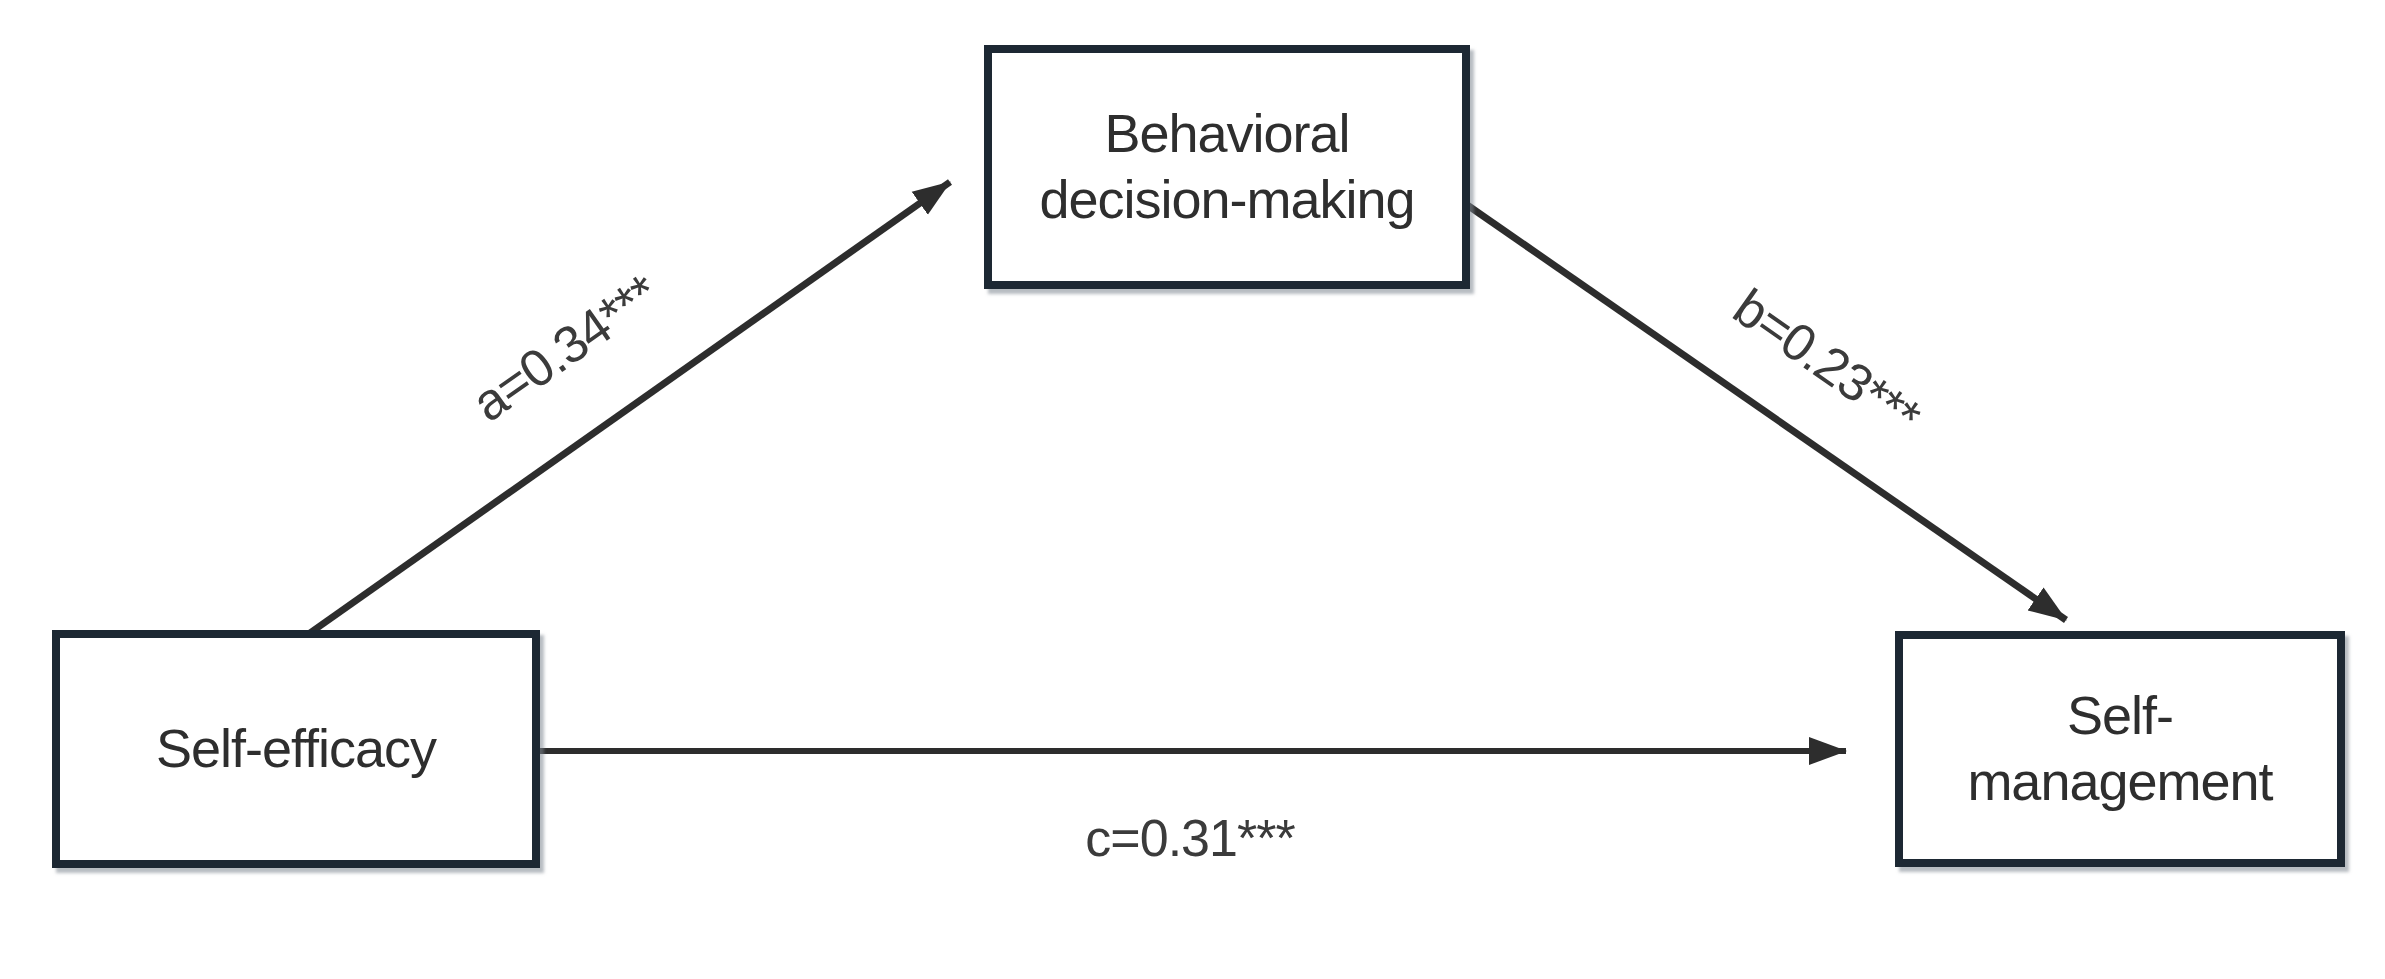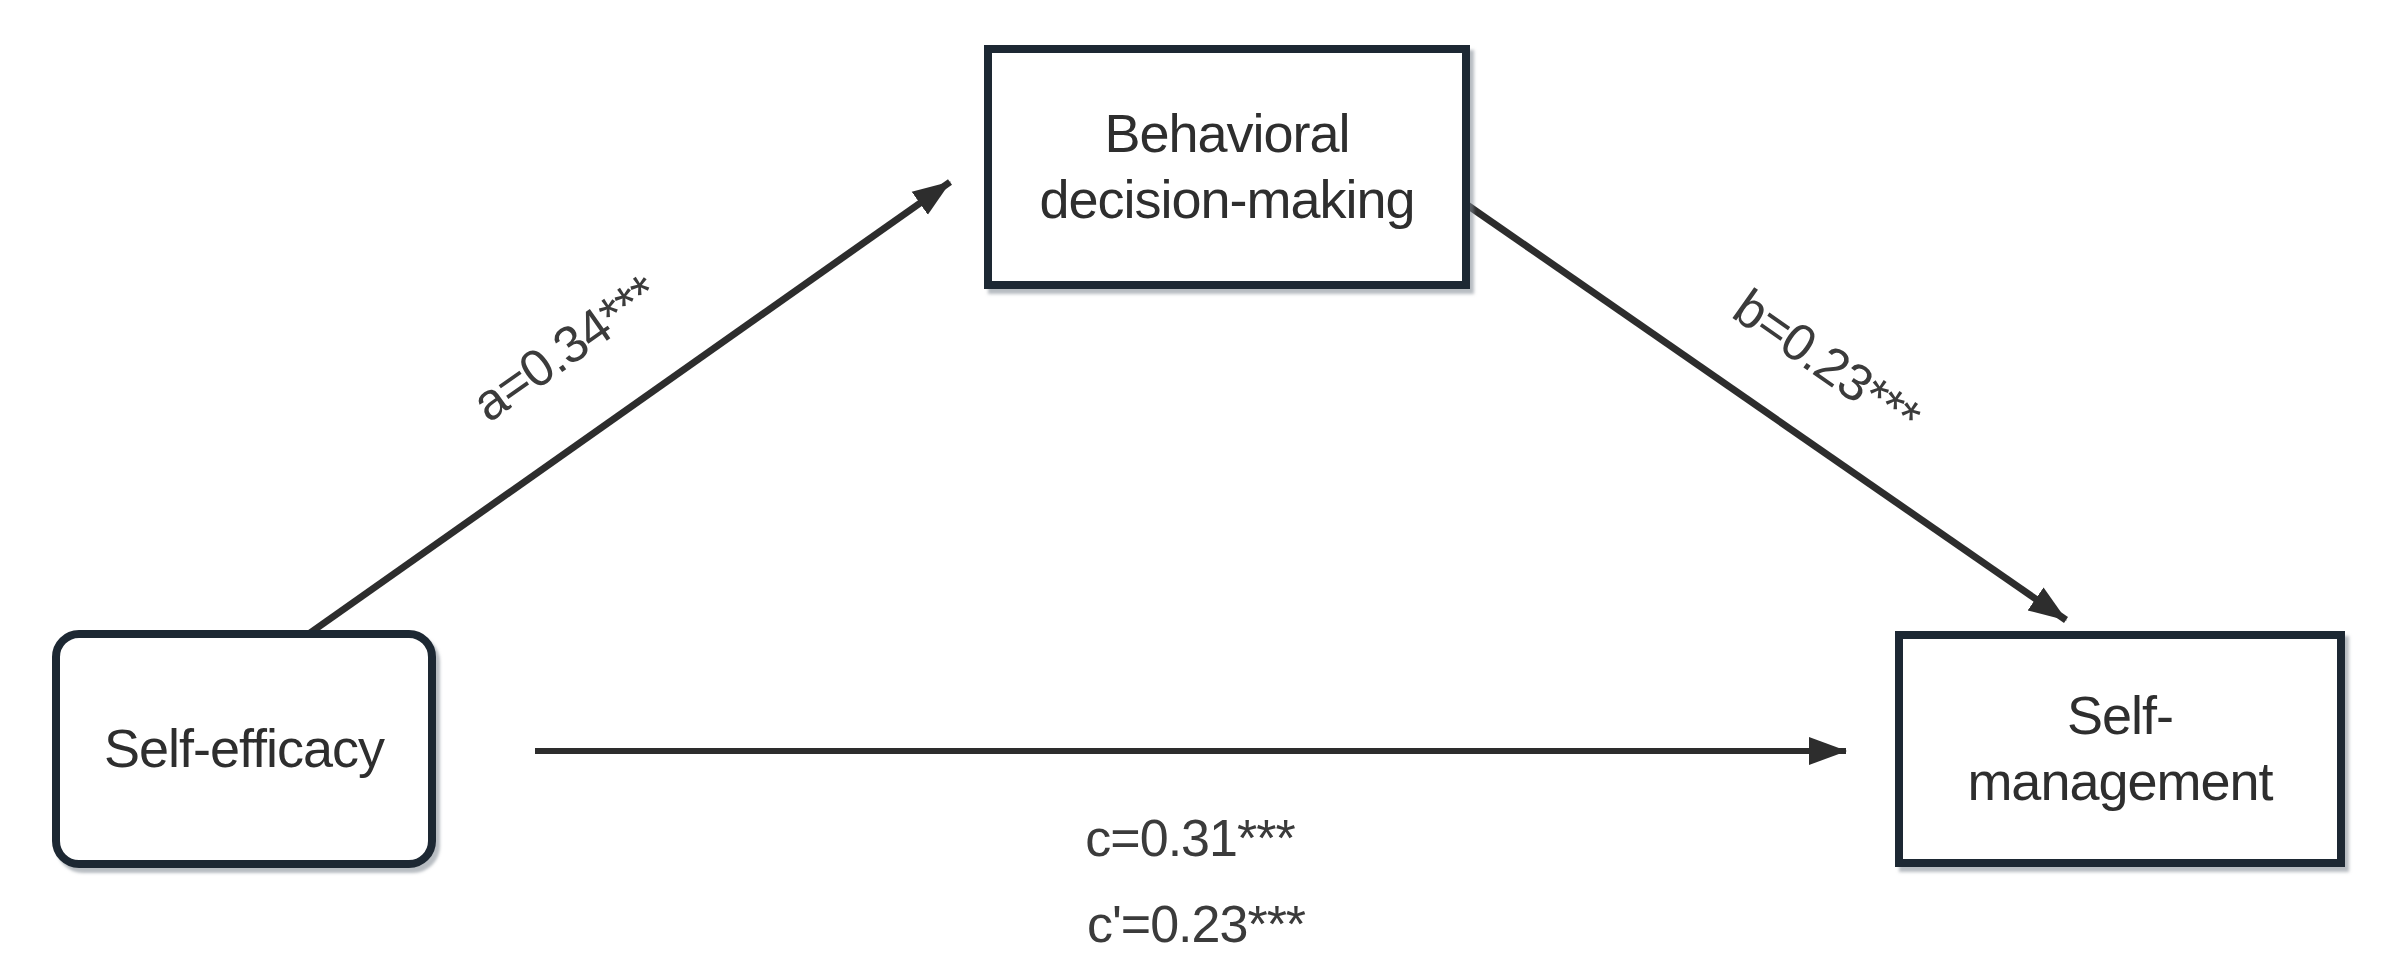--- a/index.html
+++ b/index.html
@@ -33,21 +33,21 @@
     justify-content: center;
     text-align: center;
   }
   .node-label {
     font-size: 54px;
     line-height: 1.22;
     color: #2e2e2e;
     letter-spacing: -1px;
     padding: 0 18px;
   }
-  .box-predictor { left: 52px;   top: 630px; width: 384px; height: 238px; border-radius: 27px; }
+  .box-predictor { left: 52px;   top: 630px; width: 488px; height: 238px; }
   .box-mediator  { left: 952px;  top: 45px;  width: 486px; height: 244px; margin-left: 32px; }
   .box-outcome   { left: 1848px; top: 631px; width: 450px; height: 236px; margin-left: 47px; }
 
   .path-label {
     position: absolute;
     font-size: 52px;
     color: #3b3b3b;
     letter-spacing: -1px;
     white-space: nowrap;
   }
@@ -95,15 +95,14 @@
   <div class="node-box box-outcome">
     <span class="node-label">Self-management</span>
   </div>
 
   <div class="path-label label-a">a=0.34***</div>
 
   <div class="path-label label-b">b=0.23***</div>
 
   <div class="path-label label-c">c=0.31***</div>
 
-  <div class="path-label label-c-prime">c'=0.23***</div>
 
 </div>
 
 </body></html>

